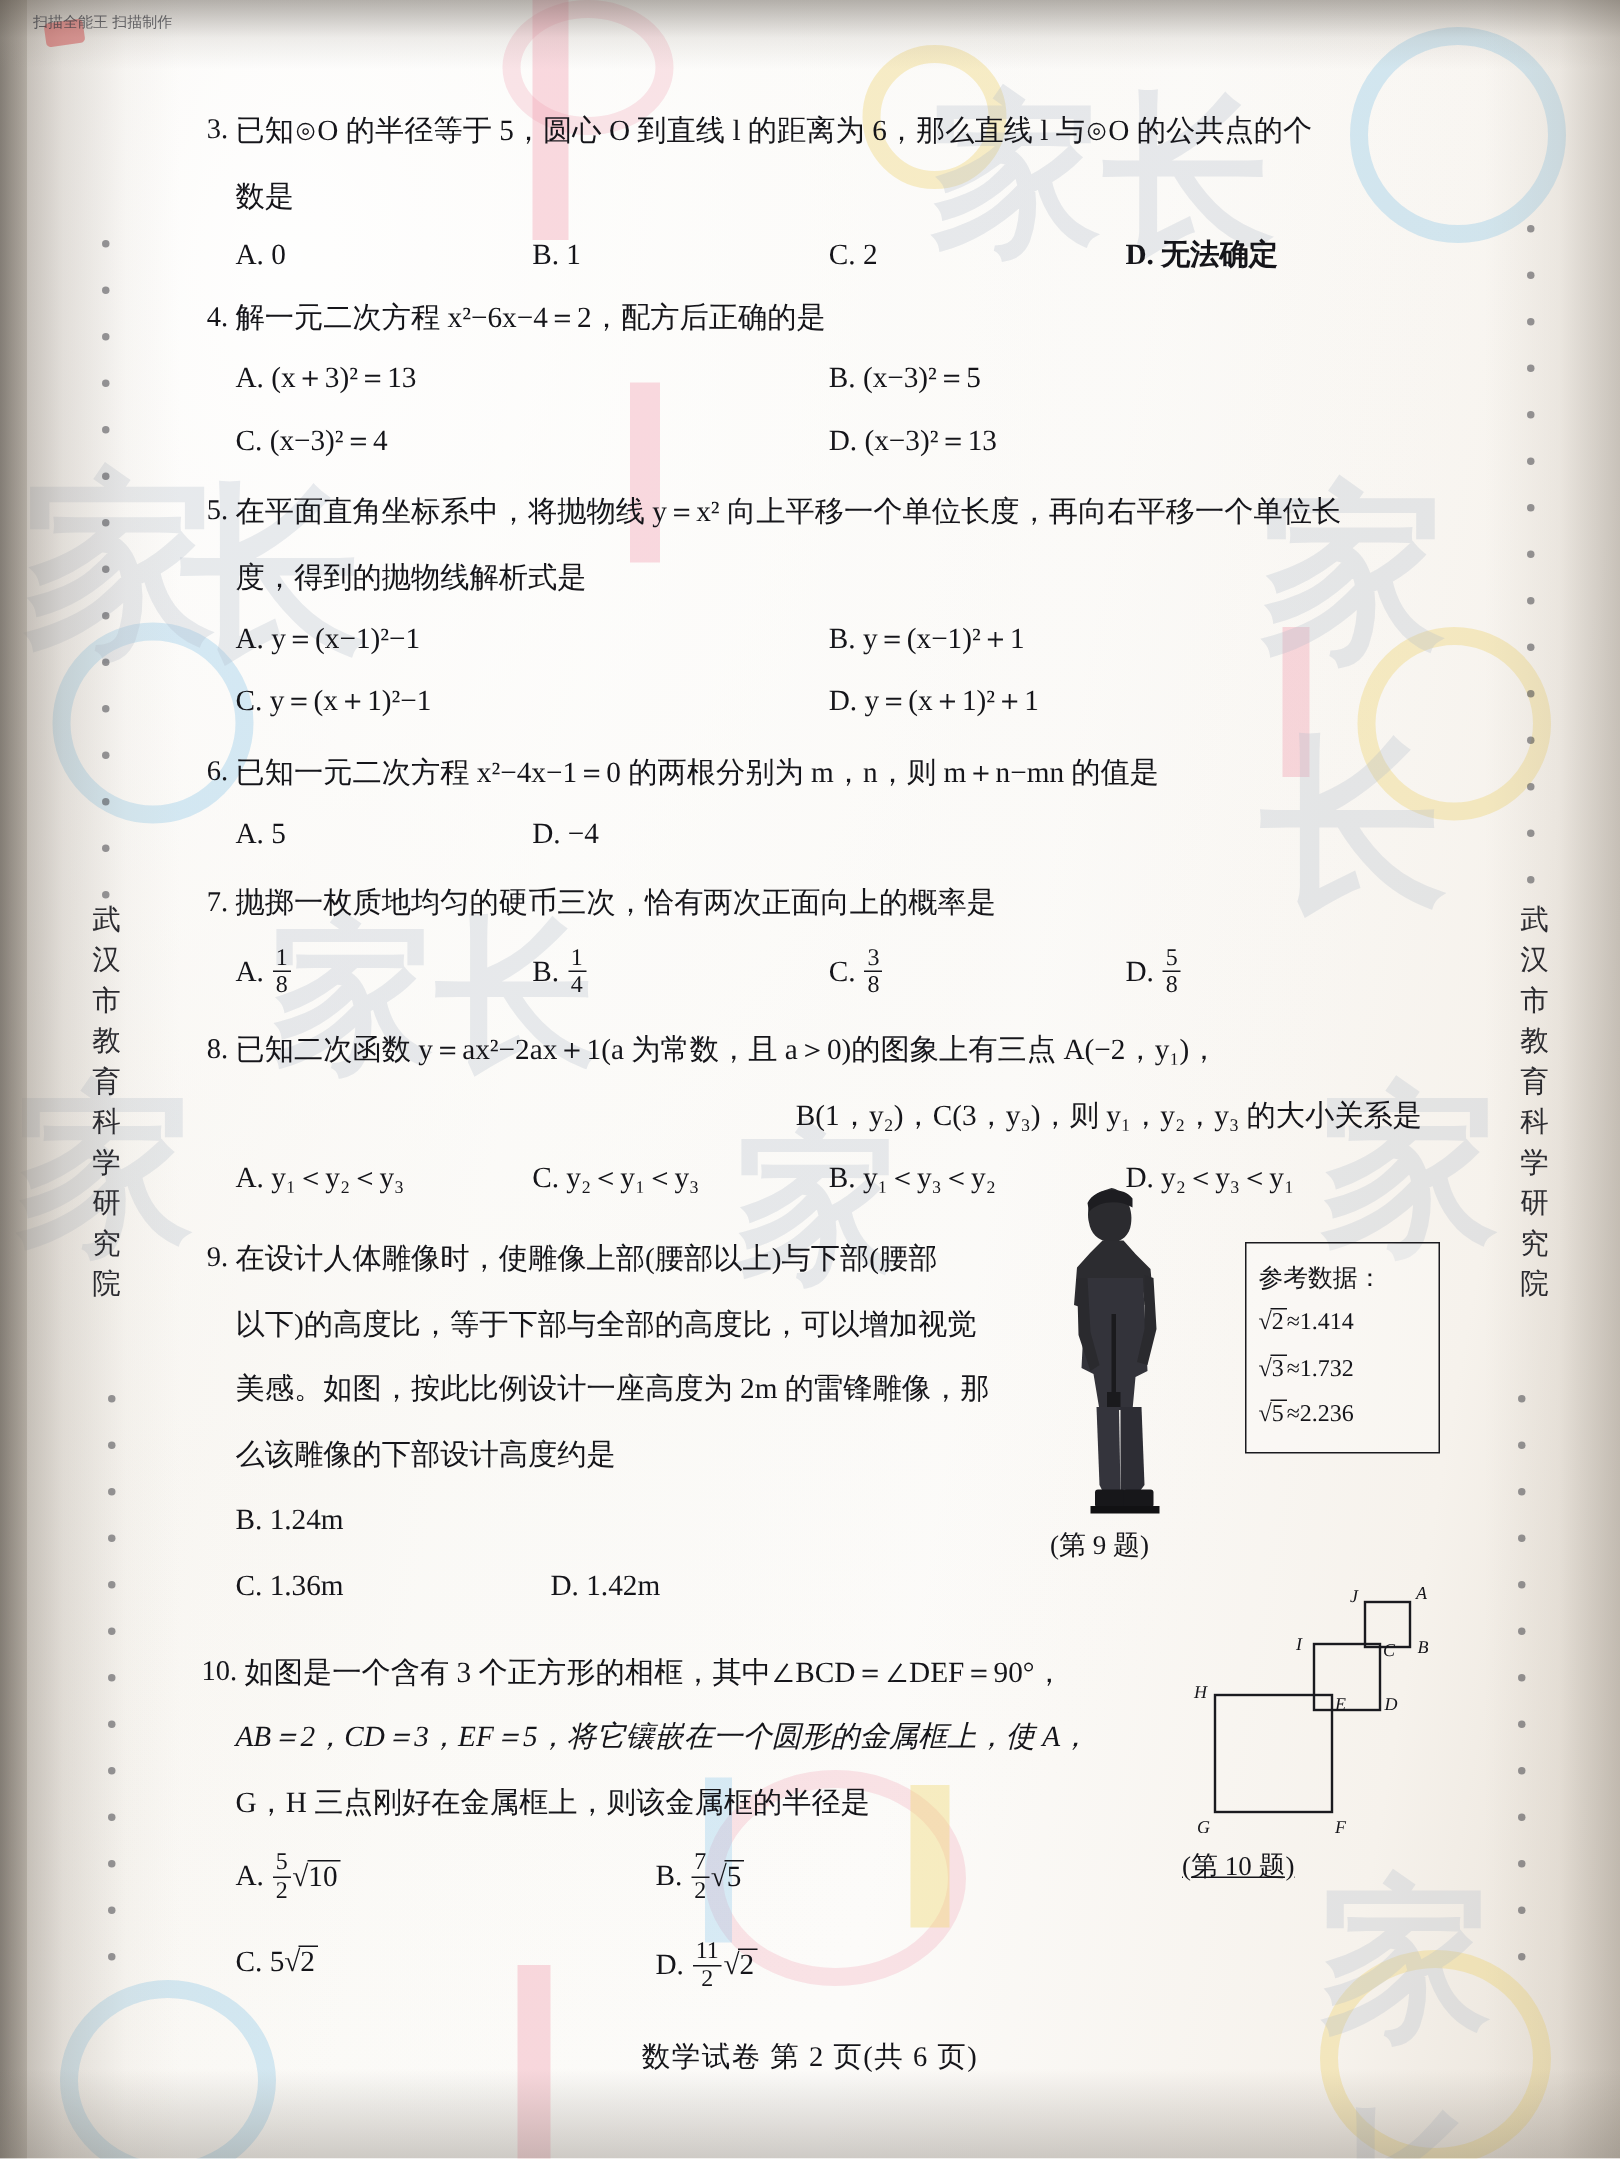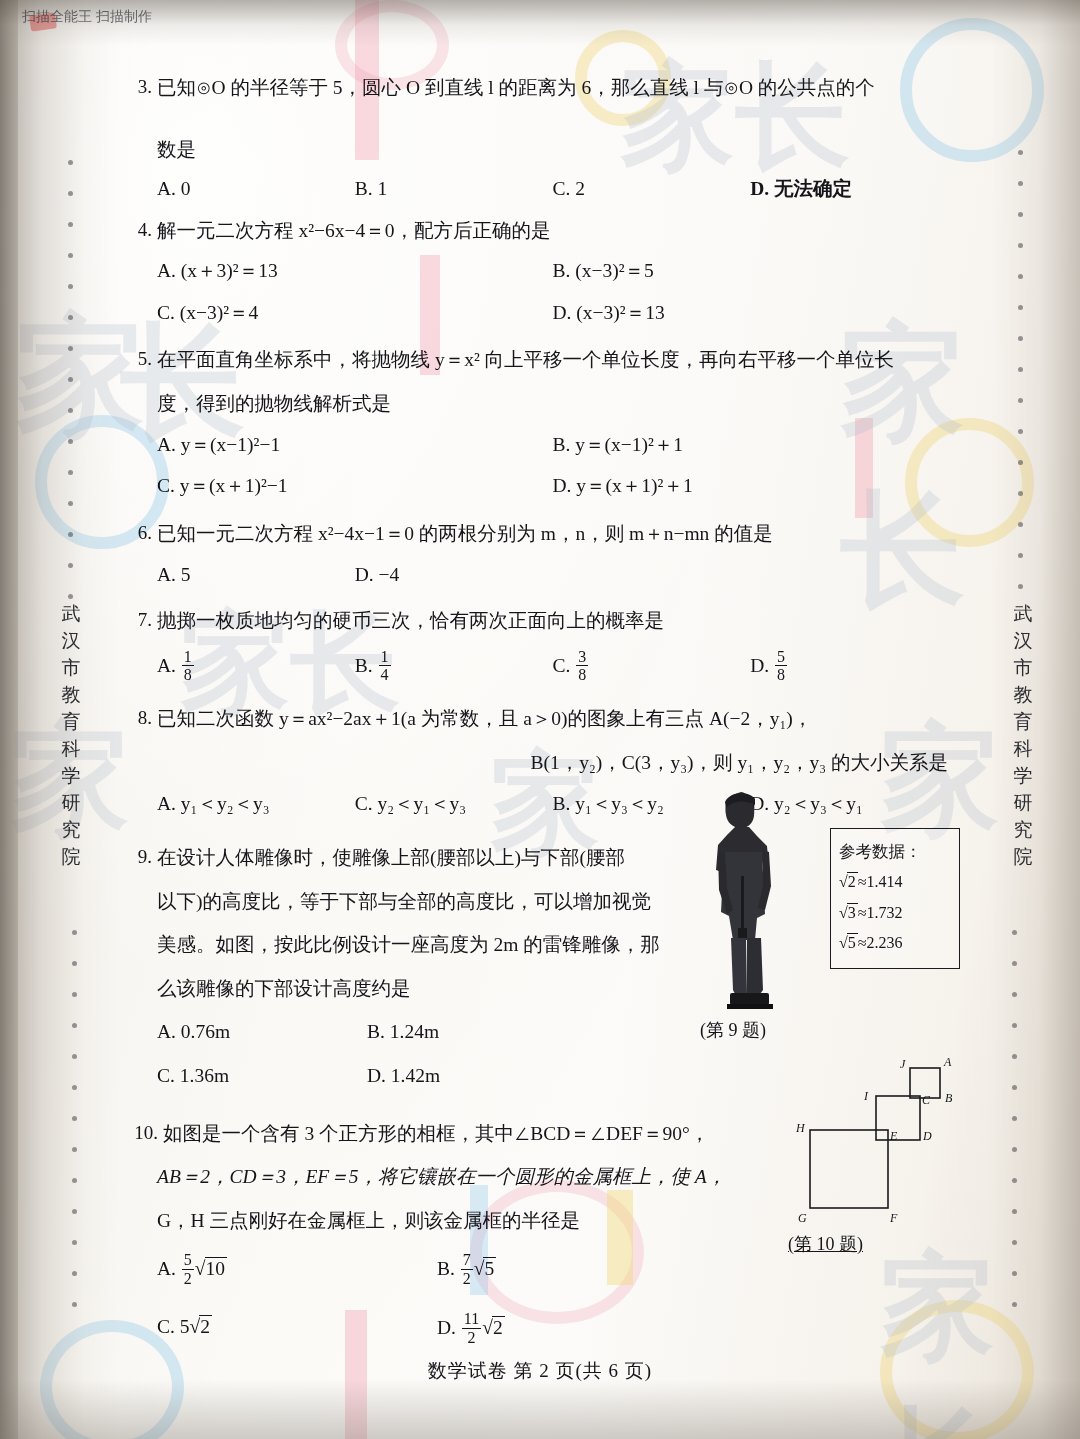--- a/index.html
+++ b/index.html
@@ -219,21 +219,21 @@
     font-size: 19px;
     color: #15151a;
     letter-spacing: 1px;
   }
 
   
   #corner-label {
     position: absolute;
     left: 22px;
     top: 8px;
-    font-size: 14px;
+    font-size: 10px;
     color: rgba(60,60,65,0.75);
     font-family: "Liberation Sans", sans-serif;
   }
   
   #red-corner {
     position: absolute;
     left: 30px; top: 14px;
     width: 26px; height: 16px;
     background: rgba(200,60,60,0.45);
     border-radius: 3px;
@@ -357,34 +357,34 @@
 
 <div id="content">
 
   <div class="q" style="margin-bottom:10px;">
     <div class="q-head">
       <div class="q-num">3.</div>
       <div class="q-body">
         <div class="stem">已知⊙O 的半径等于 5，圆心 O 到直线 l 的距离为 6，那么直线 l 与⊙O 的公共点的个</div>
       </div>
     </div>
-    <div class="stem indent" style="margin-top:30px;">数是</div>
+    <div class="stem indent" style="margin-top:12px;">数是</div>
     <div class="opts opts-4" style="margin-top:8px;justify-content:space-between;">
       <div class="opt">A. 0</div>
       <div class="opt">B. 1</div>
       <div class="opt">C. 2</div>
       <div class="opt" style="font-weight:bold;">D. 无法确定</div>
     </div>
   </div>
 
   <div class="q" style="margin-bottom:6px;">
     <div class="q-head">
       <div class="q-num">4.</div>
       <div class="q-body">
-        <div class="stem">解一元二次方程 x²−6x−4＝0，配方后正确的是</div>
+        <div class="stem">解一元二次方程 x²−6x−4＝2，配方后正确的是</div>
       </div>
     </div>
     <div class="opts opts-2col" style="margin-top:9px;">
       <div class="opt">A. (x＋3)²＝13</div>
       <div class="opt">B. (x−3)²＝5</div>
       <div class="opt">C. (x−3)²＝4</div>
       <div class="opt">D. (x−3)²＝13</div>
     </div>
   </div>
 
@@ -476,21 +476,20 @@
     <div class="q-head">
       <div class="q-num">9.</div>
       <div class="q-body" style="max-width:565px;">
         <div class="stem">在设计人体雕像时，使雕像上部(腰部以上)与下部(腰部</div>
       </div>
     </div>
     <div class="stem indent" style="max-width:600px;margin-top:12px;">以下)的高度比，等于下部与全部的高度比，可以增加视觉</div>
     <div class="stem indent" style="max-width:600px;margin-top:12px;">美感。如图，按此比例设计一座高度为 2m 的雷锋雕像，那</div>
     <div class="stem indent" style="max-width:600px;margin-top:12px;">么该雕像的下部设计高度约是</div>
     <div class="opts" style="margin-top:12px;width:420px;">
-      <div class="opt" style="width:50%;">A. 0.76m</div>
       <div class="opt" style="width:50%;">B. 1.24m</div>
     </div>
     <div class="opts" style="margin-top:12px;width:420px;">
       <div class="opt" style="width:50%;">C. 1.36m</div>
       <div class="opt" style="width:50%;">D. 1.42m</div>
     </div>
   </div>
 
   <div class="q" style="margin-top:26px;">
     <div class="q-head">

